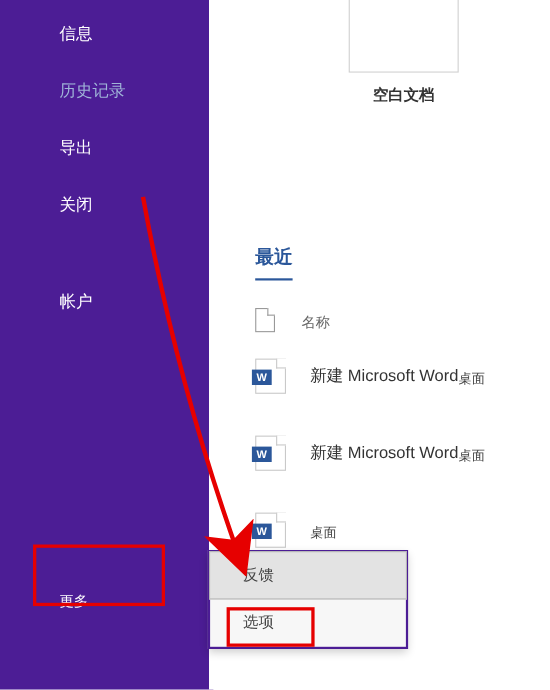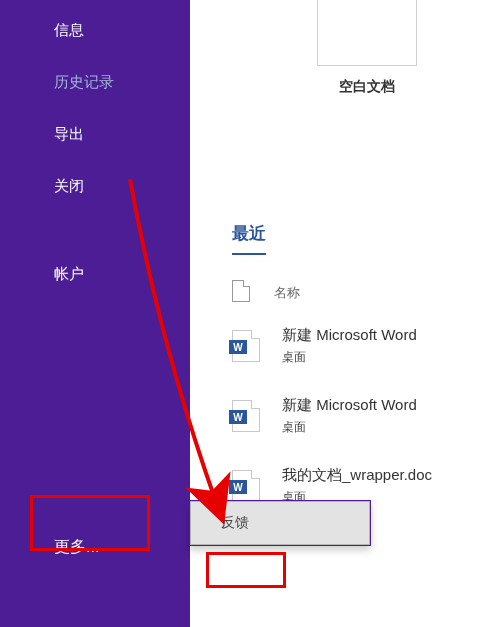--- a/index.html
+++ b/index.html
@@ -1,21 +1,21 @@
 <!DOCTYPE html>
 <html><head>
 <meta charset="utf-8">
 <style>
   * { margin: 0; padding: 0; box-sizing: border-box; }
   body { font-family: "Microsoft YaHei", "Segoe UI", sans-serif; width: 500px; height: 627px; overflow: hidden; position: relative; background: #fff; }
   .sidebar { position: absolute; left: 0; top: 0; width: 194px; height: 627px; background: #4c1d95; padding-top: 4px; padding-left: 54px; }
   .sidebar-item { color: #fff; font-size: 15px; height: 52px; display: flex; align-items: center; cursor: pointer; }
   .sidebar-item.disabled { color: #a0b5d8; }
   .sidebar-group2 { margin-top: 36px; }
-  .more-item { display:flex; align-items:center; height:52px; padding-left:24px; position:absolute; bottom:54px; left:30px; width:120px; color:#fff; font-size:16px; }
+  .more-item { display:flex; align-items:center; height:52px; padding-left:24px; position:absolute; bottom:54px; left:30px; width:120px; color:#fff; font-size:13px; }
 
   .content { position: absolute; left: 190px; top: 0; width: 310px; height: 627px; background: #fff; }
 
   .blank-doc { position: absolute; left: 108px; top: -6px; width: 138px; text-align:center; }
   .blank-thumb { width: 100px; height: 72px; border: 1px solid #d0d0d0; margin: 0 auto 12px; background:#fff; }
   .blank-title { font-size: 14px; color: #333; font-weight:600; }
 
   .tabs { position:absolute; left:42px; top:222px; display:flex; gap:28px; }
   .tab { font-size:17px; color:#555; padding-bottom:8px; font-weight:600; }
   .tab.active { color:#2b579a; border-bottom:2px solid #2b579a; }
@@ -25,21 +25,21 @@
   .doc-glyph::after { content:""; position:absolute; right:-1px; top:-1px; width:6px; height:6px; background:#fff; border-left:1px solid #999; border-bottom:1px solid #999; }
   .file-header-name { font-size:13px; color:#666; }
 
   .file-row { position:absolute; left:42px; display:flex; align-items:center; gap:22px; width:260px; }
   .file-row.r1 { top:326px; }
   .file-row.r2 { top:396px; }
   .file-row.r3 { top:466px; }
   .word-icon { width:28px; height:32px; background:#fff; border:1px solid #c9c9c9; position:relative; flex-shrink:0; }
   .word-icon::before { content:""; position:absolute; right:-1px; top:-1px; width:8px; height:8px; background:#fff; border-left:1px solid #c9c9c9; border-bottom:1px solid #c9c9c9; }
   .word-badge { position:absolute; left:-4px; top:9px; width:18px; height:14px; background:#2b579a; color:#fff; font-size:10px; font-weight:bold; display:flex; align-items:center; justify-content:center; }
-  .file-text { display:flex; flex-direction:column; overflow:hidden; }
+  .file-text { display:flex; flex-direction:row; overflow:hidden; }
   .file-name { font-size:15px; color:#333; white-space:nowrap; }
   .file-loc { font-size:12px; color:#404040; margin-top:4px; }
 
   .popup { position:absolute; left:189px; top:500px; width:182px; background:#f7f7f7; border:2px solid #4c1d95; box-shadow:0 4px 8px rgba(0,0,0,.2); z-index:5; }
   .popup-item { height:44px; display:flex; align-items:center; padding-left:30px; font-size:14px; color:#444; cursor:pointer; }
   .popup-item.hover { background:#e3e3e3; border:1px solid #b5b5b5; margin:-1px; }
 
   
   .redbox { position:absolute; border:3px solid #e60000; pointer-events:none; z-index:10; }
   .redbox.more { left:30px; top:495px; width:120px; height:56px; }
@@ -92,29 +92,29 @@
     <div class="file-text">
       <div class="file-name">新建 Microsoft Word</div>
       <div class="file-loc">桌面</div>
     </div>
   </div>
   <div class="file-row r3">
     <div class="word-icon">
         <div class="word-badge">W</div>
       </div>
     <div class="file-text">
-      <div class="file-name">我的文档_wrapper.doc</div>
       <div class="file-loc">桌面</div>
     </div>
   </div>
 
 </div>
 
 <div class="popup">
   <div class="popup-item hover">反馈</div>
+  <div class="popup-item">选项</div>
 </div>
 
 <div class="redbox more"></div>
 <div class="redbox option"></div>
 
 <svg class="arrow-svg">
   <defs>
     <marker id="ah" markerWidth="12" markerHeight="12" refX="6" refY="6" orient="auto">
       <path d="M0,0 L12,6 L0,12 L3,6 Z" fill="#e60000"></path>
     </marker>

